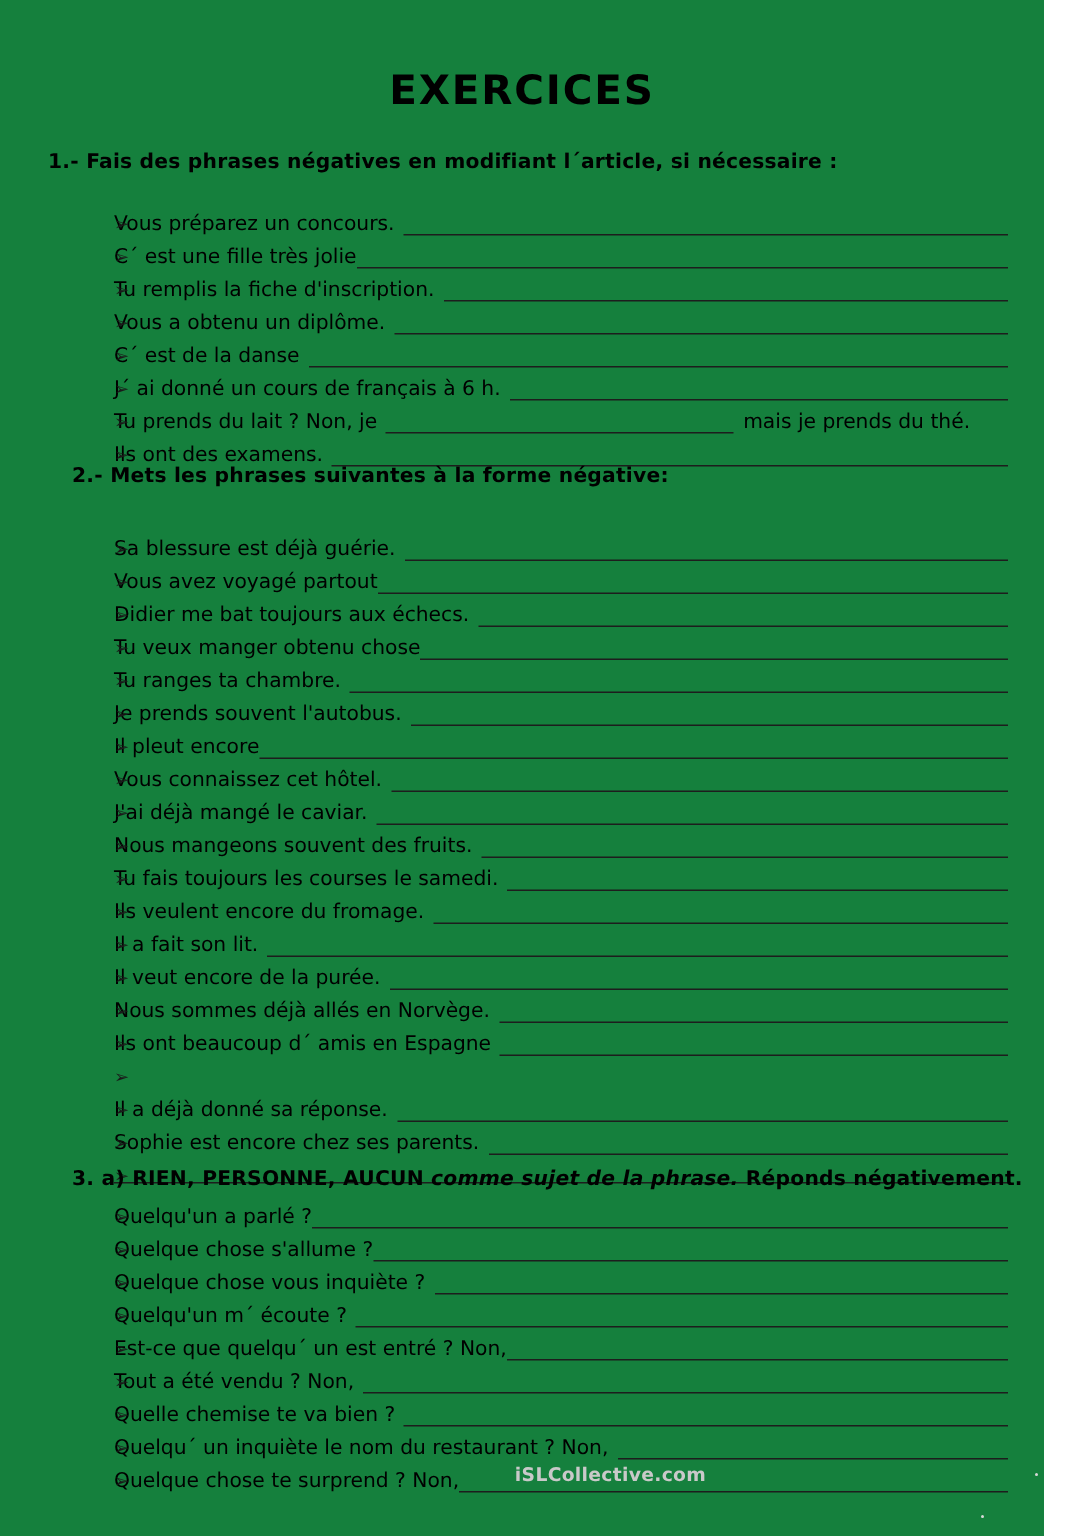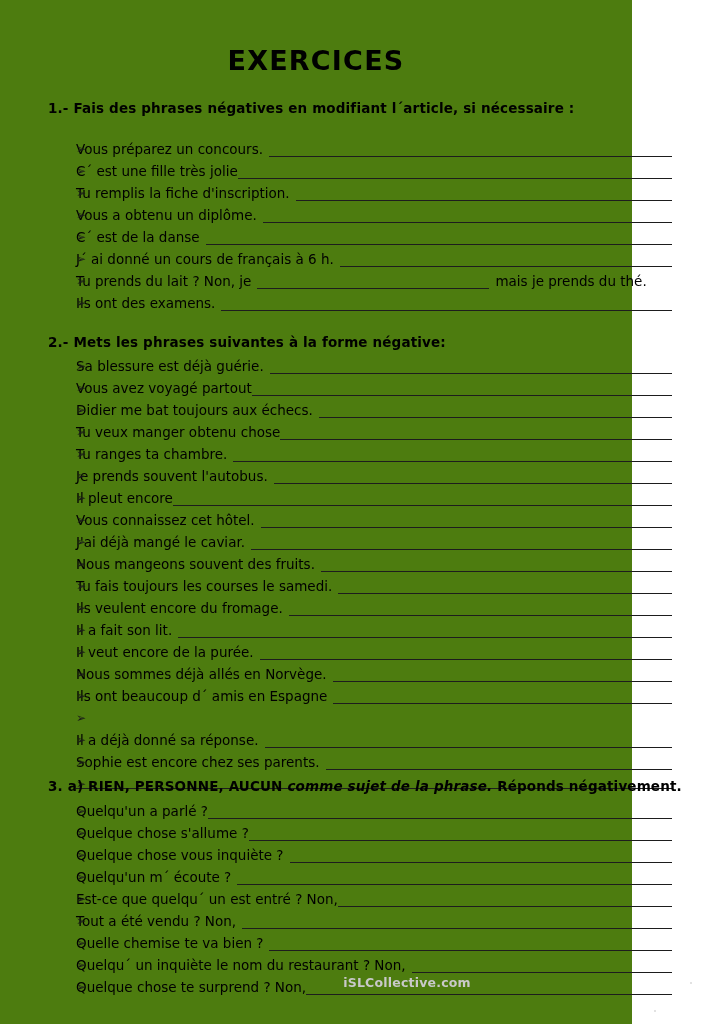--- a/index.html
+++ b/index.html
@@ -12,23 +12,23 @@
     width: 724px;
     height: 1024px;
     overflow: hidden;
     font-family: "DejaVu Sans", sans-serif;
     color: #000000;
     position: relative;
   }
 
   .page {
     position: relative;
-    width: 632px;
+    width: 696px;
     height: 1024px;
-    background: #4d7c0f;
+    background: #15803d;
     box-sizing: border-box;
   }
 
   
   .title {
     text-align: center;
     font-family: "DejaVu Sans", sans-serif;
     font-size: 27px;
     font-weight: bold;
     letter-spacing: 1.2px;
@@ -43,22 +43,22 @@
     font-size: 13.5px;
     font-weight: bold;
     letter-spacing: 0.15px;
     white-space: nowrap;
   }
   .section-heading .italic-part {
     font-style: italic;
     font-weight: bold;
   }
 
-  .heading-1 { position: absolute; left: 48px; top: 100px; }
-  .heading-2 { position: absolute; left: 48px; top: 334px; }
+  .heading-1 { position: absolute; left: 32px; top: 100px; }
+  .heading-2 { position: absolute; left: 48px; top: 309px; }
   .heading-3 { position: absolute; left: 48px; top: 778px; }
 
   
   .item-list {
     position: absolute;
     left: 0;
     width: 724px;
     list-style: none;
     margin: 0;
     padding: 0;

